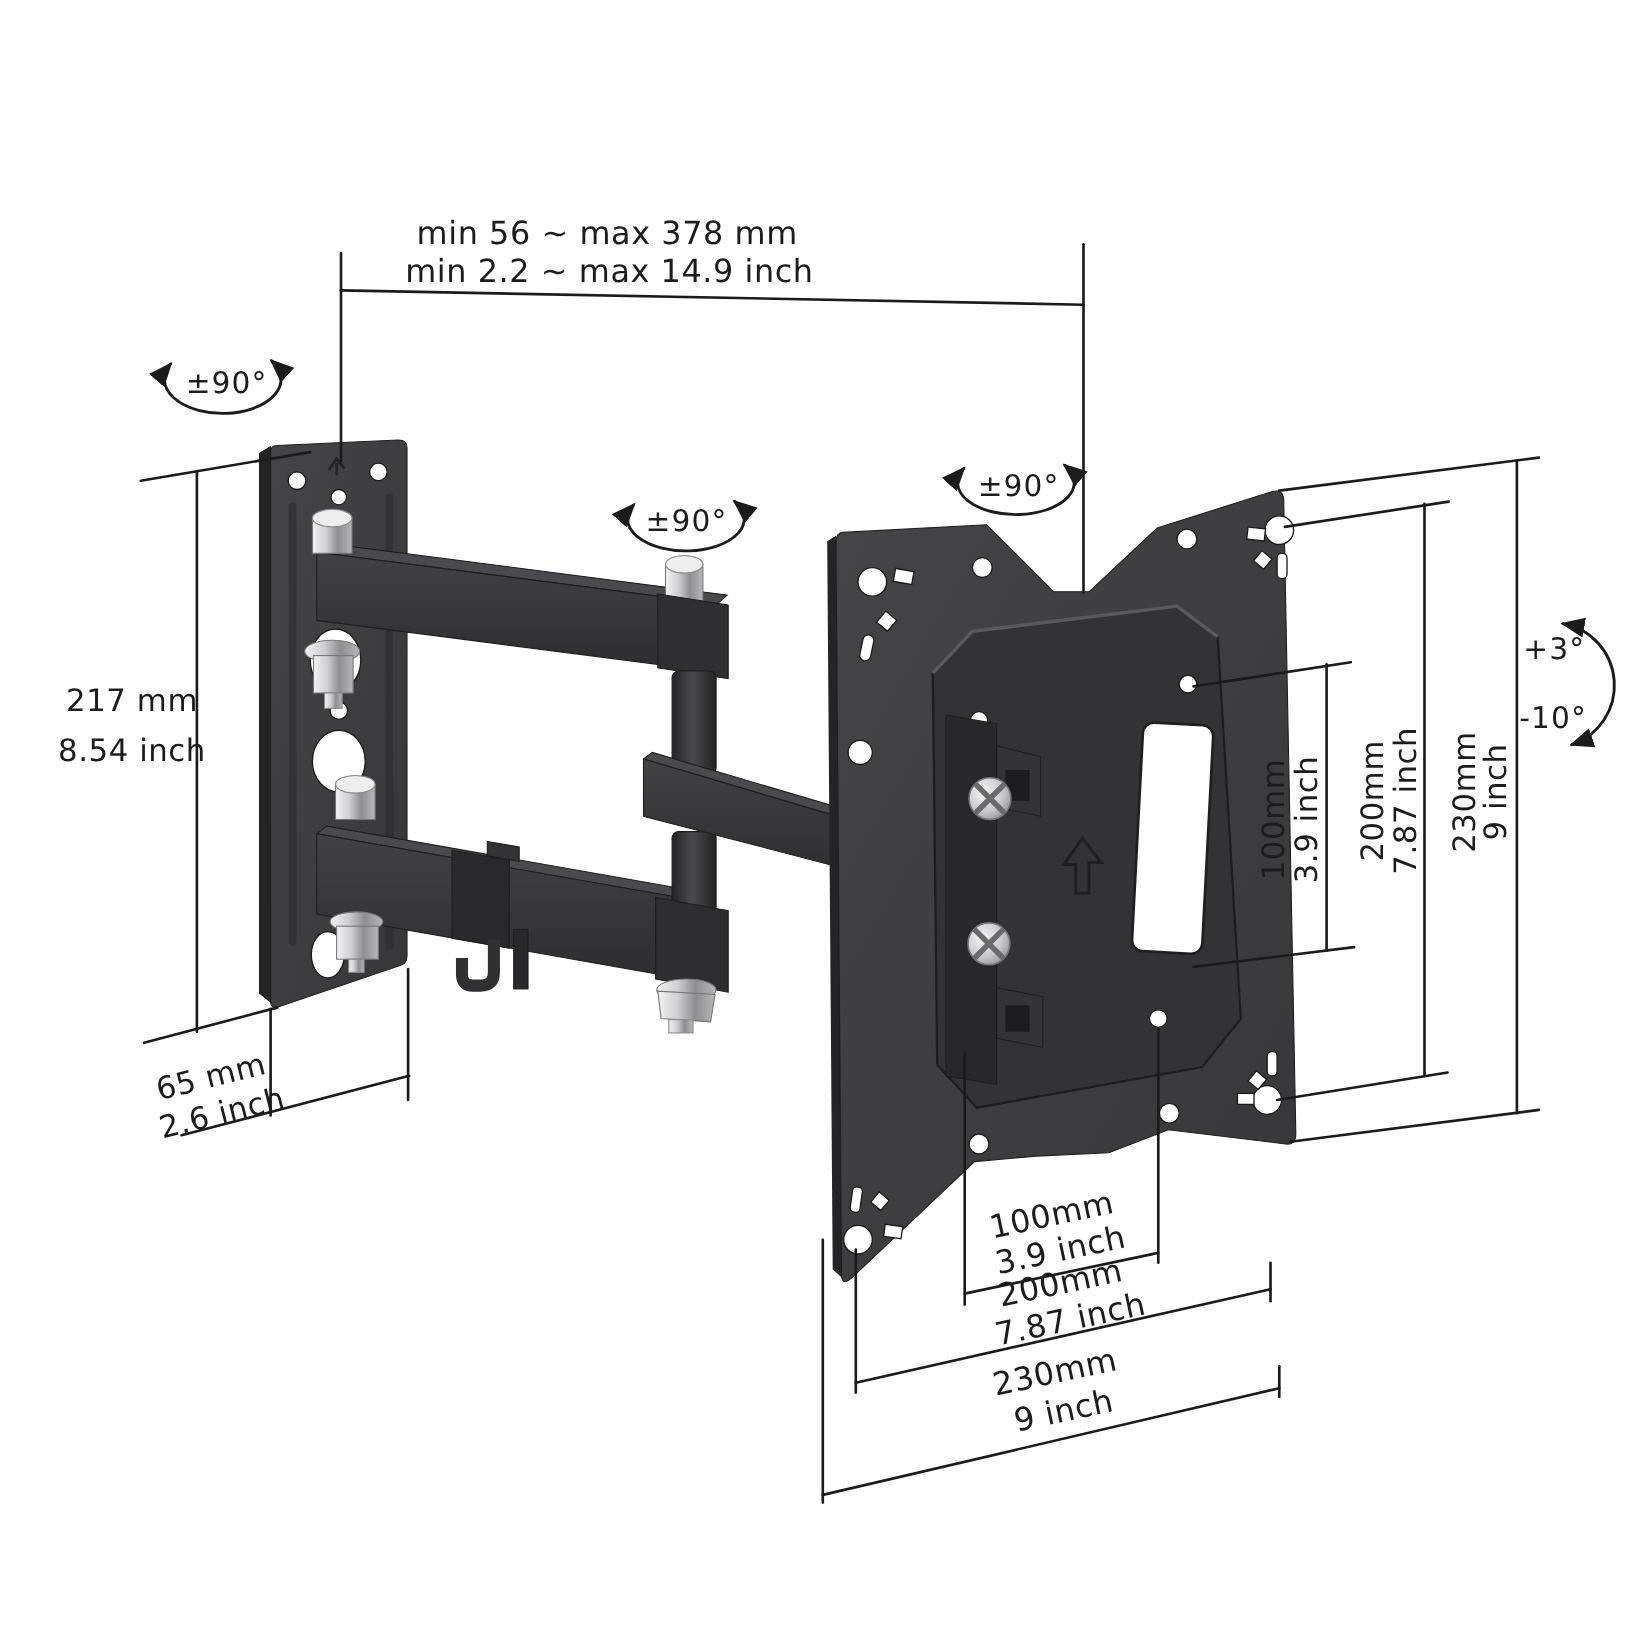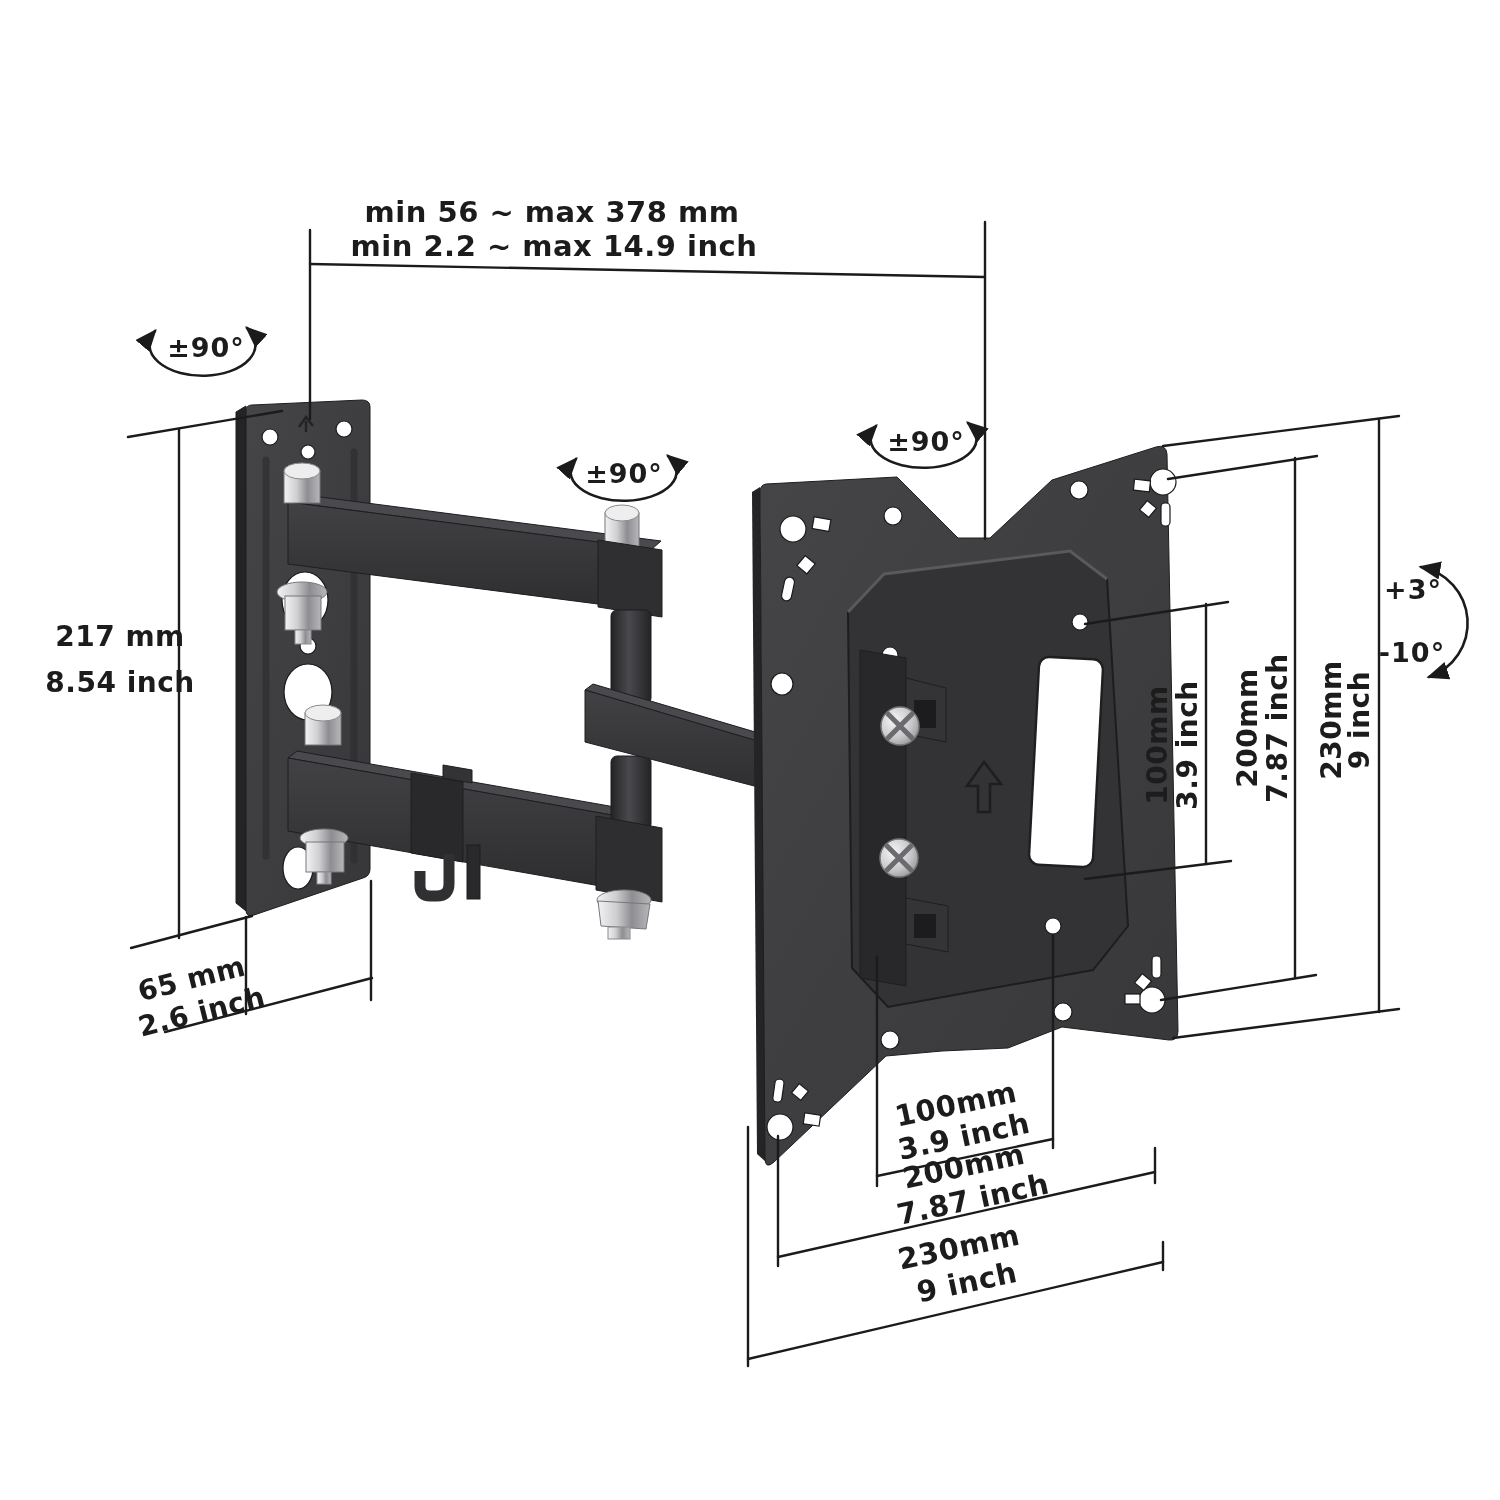--- a/index.html
+++ b/index.html
@@ -1,17 +1,17 @@
 <!DOCTYPE html>
 <html><head>
 <meta charset="utf-8">
 <style>
   html,body{margin:0;padding:0;background:#ffffff;}
   .canvas{position:relative;width:1500px;height:1500px;background:#ffffff;overflow:hidden;
-          font-family:"DejaVu Sans", sans-serif;font-weight:bold;}
+          font-family:"DejaVu Sans", sans-serif;}
   svg{position:absolute;left:0;top:0;}
   text{fill:#1c1c1c;font-family:"DejaVu Sans", sans-serif;}
   .dim{stroke:#1b1b1b;stroke-width:2.4;fill:none;stroke-linecap:round;}
   .arc{stroke:#1b1b1b;stroke-width:2.6;fill:none;stroke-linecap:round;}
   .lbl{font-size:29px;letter-spacing:.5px;}
   .lbl-m{font-size:28px;letter-spacing:.5px;}
   .deg{font-size:27px;letter-spacing:1px;}
   .metal{stroke:#1e1e20;stroke-width:1;}
   .hole{fill:#ffffff;stroke:#1a1a1c;stroke-width:1.2;}
 </style>

